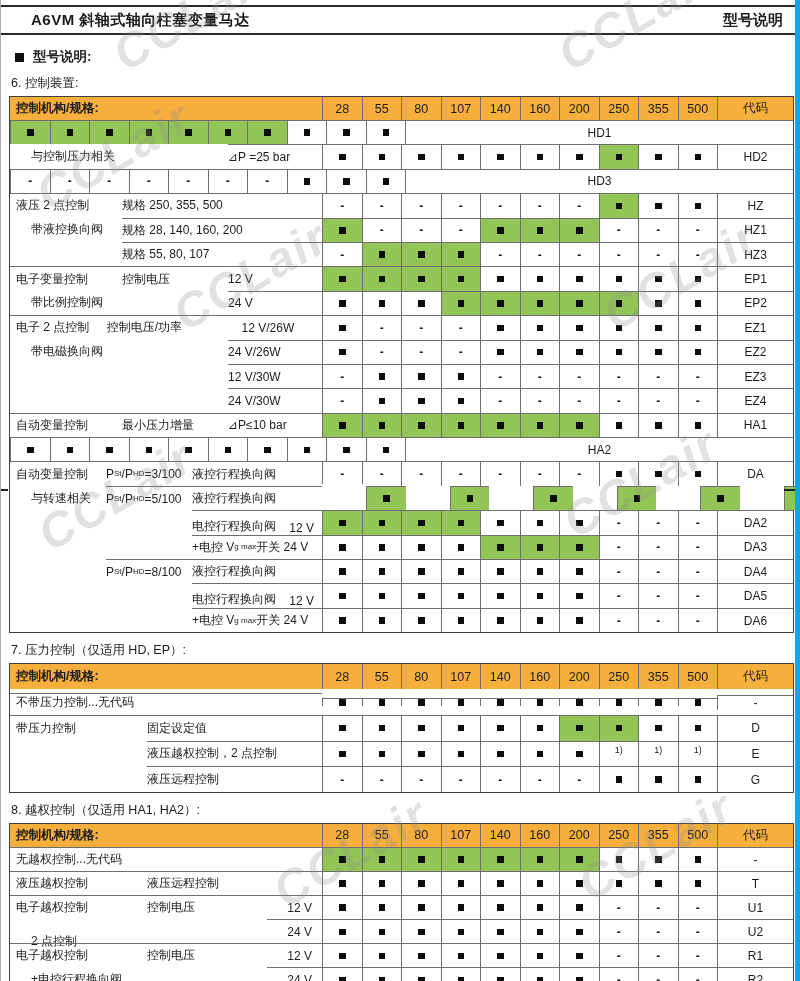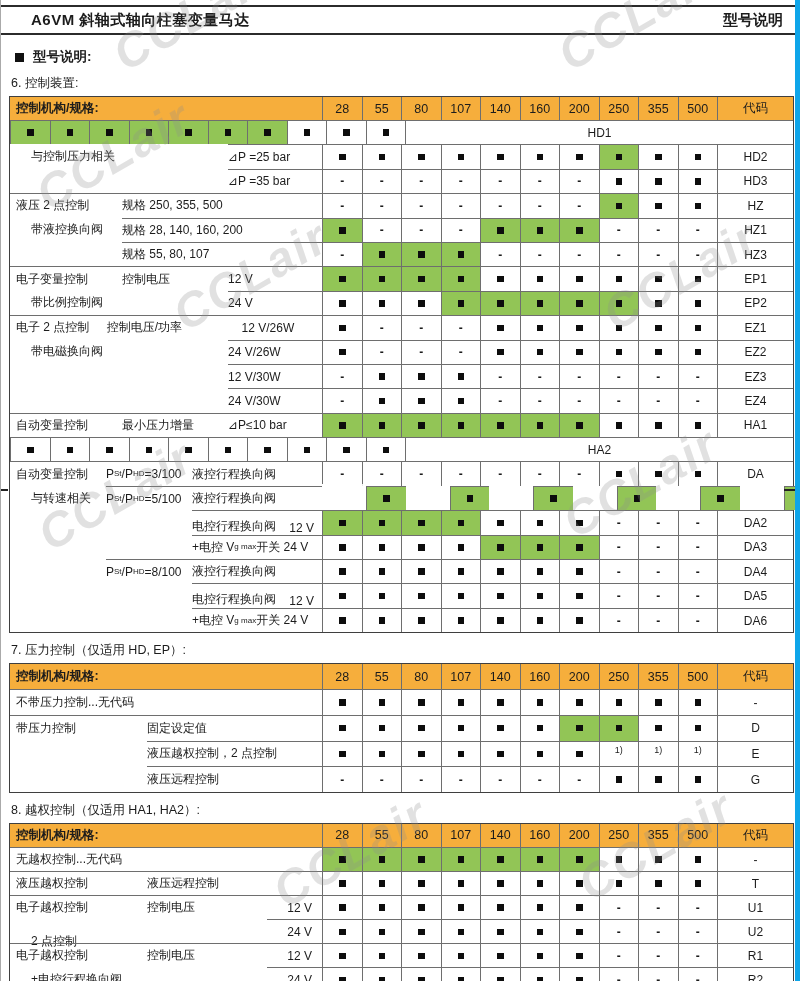--- a/index.html
+++ b/index.html
@@ -164,25 +164,20 @@
           </div>
           <div class="cell">
             <span class="sq"></span>
           </div>
           <div class="cell">
             <span class="sq"></span>
           </div>
           <div class="cell code">HD2</div>
         </div>
         <div class="trow drow" style="position: relative;">
-          <div class="lab sep-c">
-            <span class="lab-a" style="width: 112px;"></span>
-            <span class="lab-b" style="width: 106px;"></span>
-            <span class="lab-c" style="width: 94px;">⊿P =35 bar</span>
-          </div>
           <div class="cell">
             <span class="dash">-</span>
           </div>
           <div class="cell">
             <span class="dash">-</span>
           </div>
           <div class="cell">
             <span class="dash">-</span>
           </div>
           <div class="cell">
@@ -898,21 +893,21 @@
           <div class="hcell hsize">80</div>
           <div class="hcell hsize">107</div>
           <div class="hcell hsize">140</div>
           <div class="hcell hsize">160</div>
           <div class="hcell hsize">200</div>
           <div class="hcell hsize">250</div>
           <div class="hcell hsize">355</div>
           <div class="hcell hsize">500</div>
           <div class="hcell hcode">代码</div>
         </div>
-        <div class="trow drow" style="position: relative;">
+        <div class="trow drow" style="position: relative; align-items: center;">
           <div class="lab sep-a">
             <span class="lab-full">不带压力控制...无代码</span>
           </div>
           <div class="cell">
             <span class="sq"></span>
           </div>
           <div class="cell">
             <span class="sq"></span>
           </div>
           <div class="cell">

